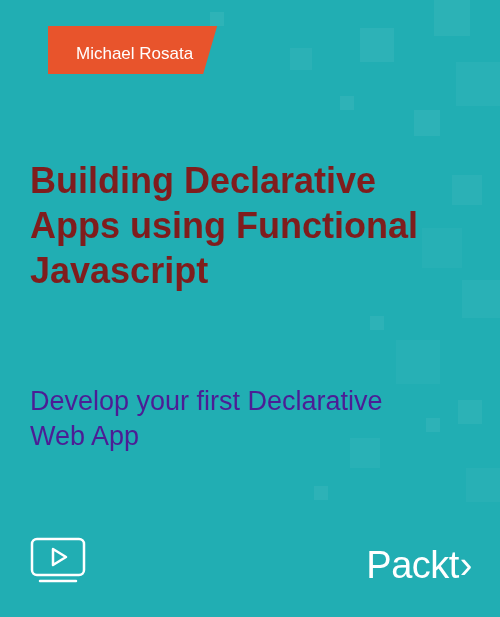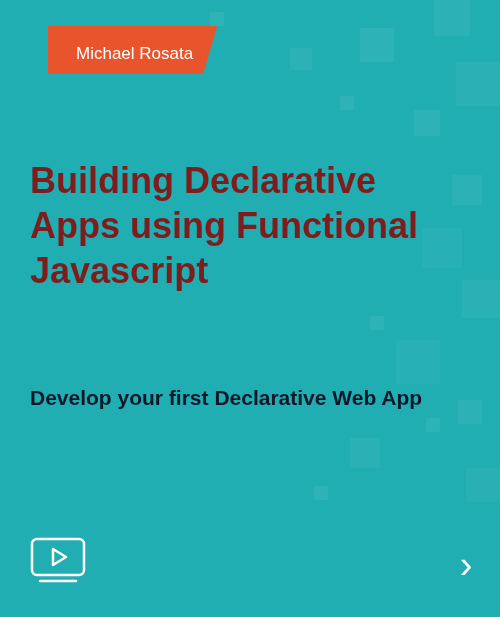--- a/index.html
+++ b/index.html
@@ -50,23 +50,23 @@
       font-size: 36px;
       font-weight: 700;
       line-height: 1.25;
     }
 
     .subtitle {
       position: absolute;
       top: 384px;
       left: 30px;
       right: 60px;
-      color: #0f172a;
-      font-size: 21px;
-      font-weight: 700;
+      color: #4c1d95;
+      font-size: 27px;
+      font-weight: 400;
       line-height: 1.3;
     }
 
     .play-icon {
       position: absolute;
       bottom: 34px;
       left: 30px;
     }
 
     .play-icon svg {
@@ -124,14 +124,15 @@
 
 <div class="play-icon">
   <svg width="56" height="46" viewBox="0 0 56 46" fill="none">
     <rect x="2" y="2" width="52" height="36" rx="5" stroke="#ffffff" stroke-width="2.5"></rect>
     <path d="M23 12 L36 20 L23 28 Z" stroke="#ffffff" stroke-width="2.5" fill="none" stroke-linejoin="round"></path>
     <line x1="10" y1="44" x2="46" y2="44" stroke="#ffffff" stroke-width="2.5" stroke-linecap="round"></line>
   </svg>
 </div>
 
 <div class="brand-logo">
+  <span>Packt</span>
     <span class="chevron">›</span>
 </div>
 
 </body></html>

